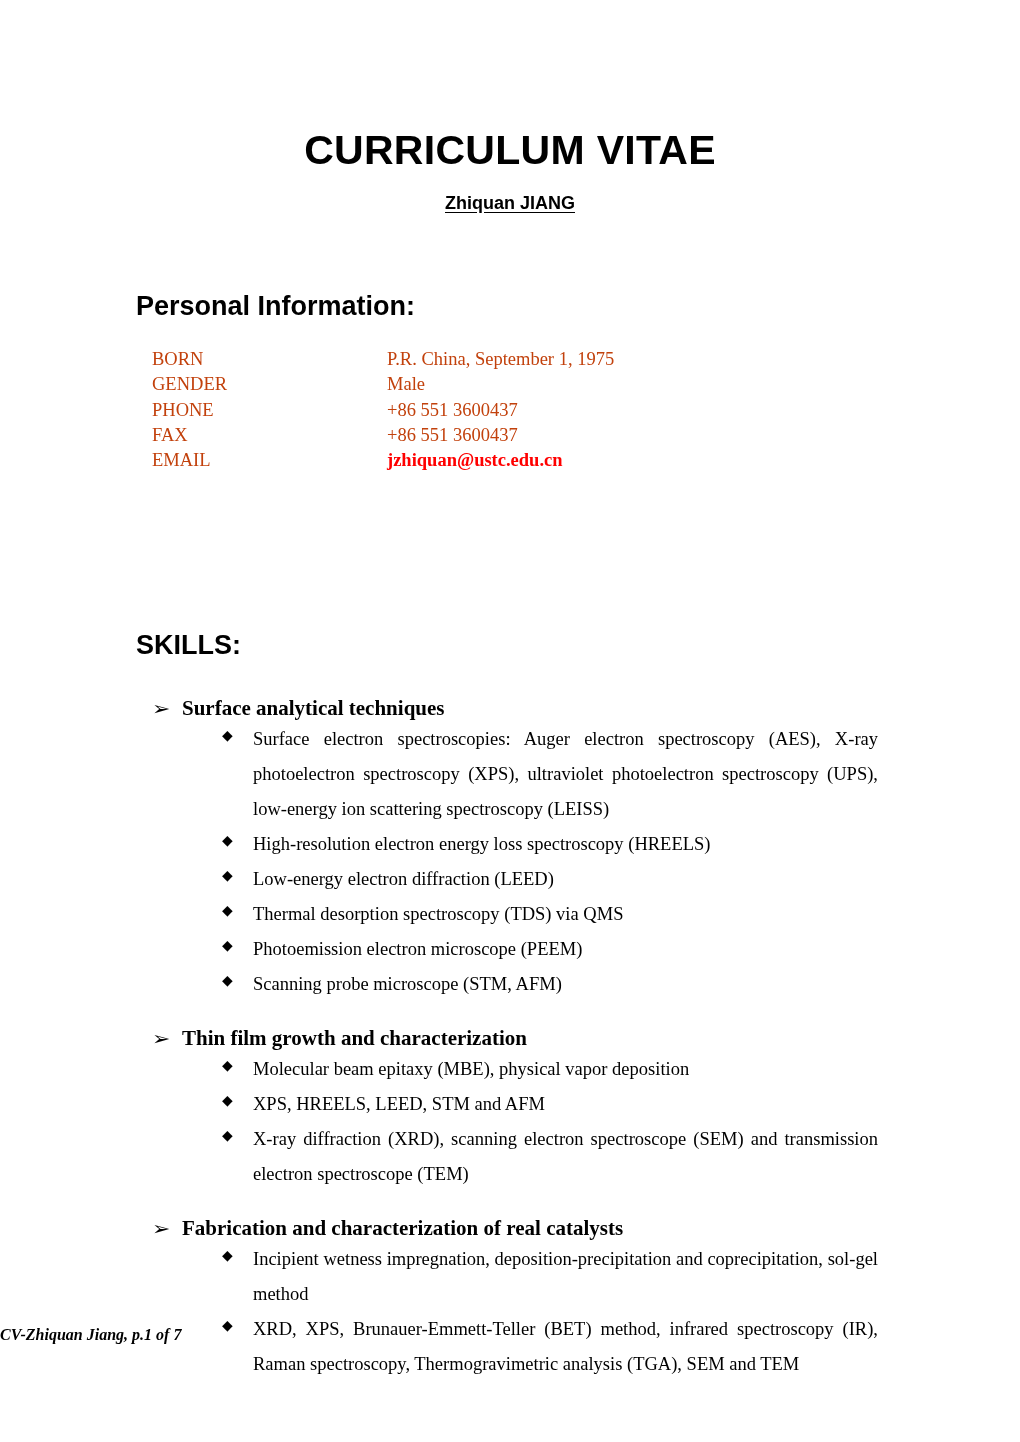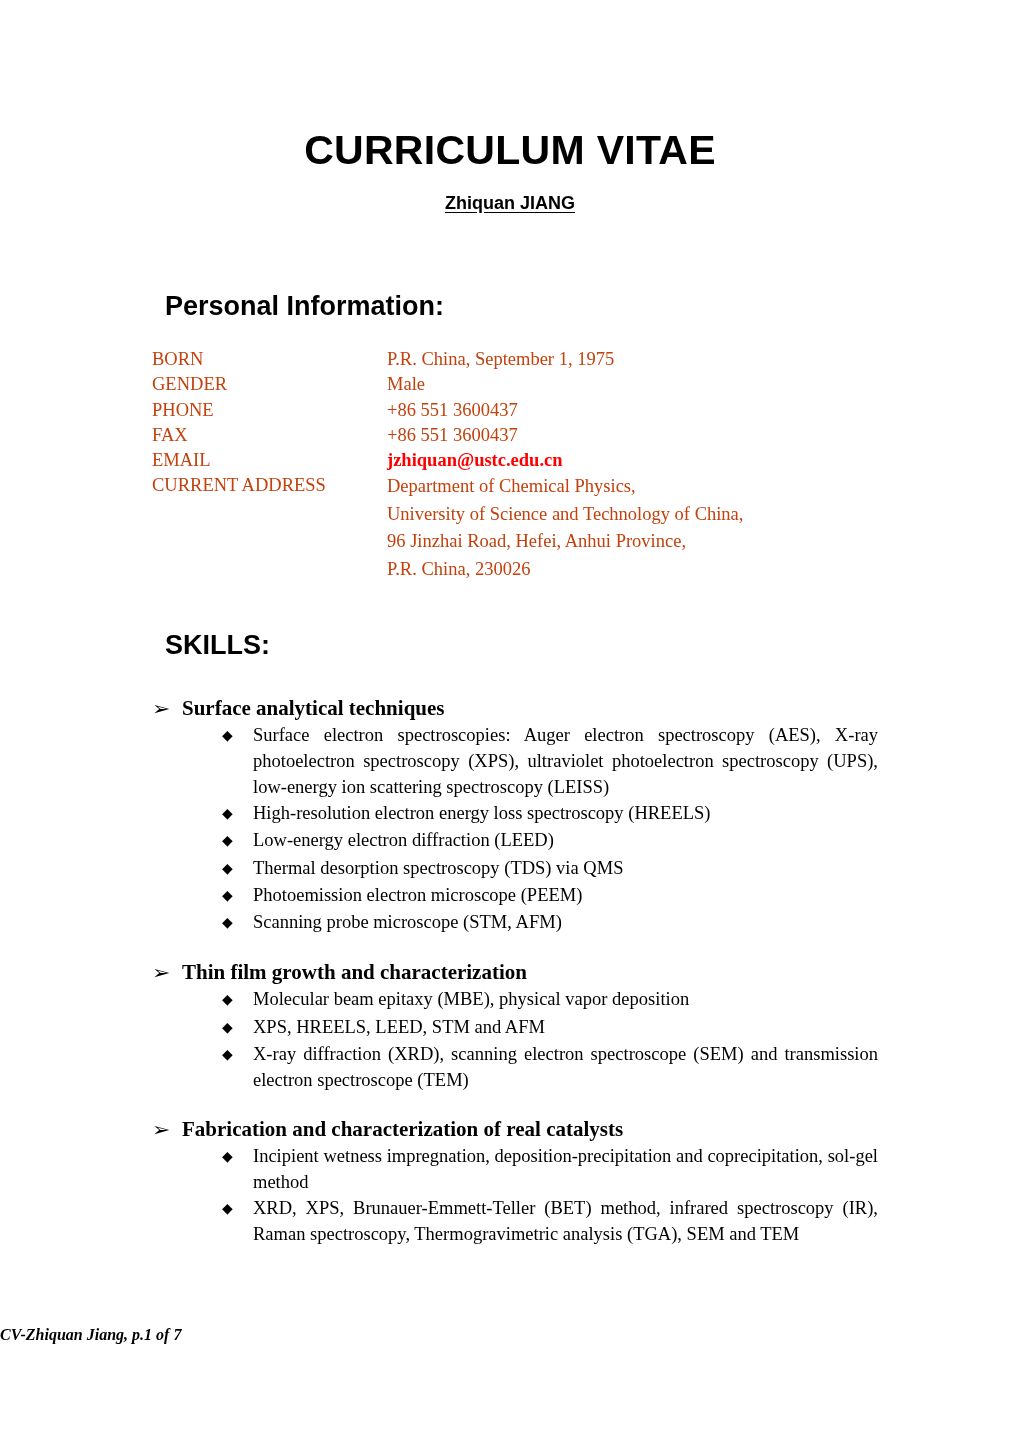--- a/index.html
+++ b/index.html
@@ -52,21 +52,21 @@
   }
 
   
   .section-heading {
     position: absolute;
     font-family: "Liberation Sans", "DejaVu Sans", sans-serif;
     font-weight: bold;
     font-size: 27px;
     line-height: 32px;
     color: #000;
-    left: 165px;
+    left: 136px;
   }
   #personal-heading { top: 290px; }
   #skills-heading   { top: 629px; }
 
   
   .info-table {
     position: absolute;
     left: 152px;
     top: 347px;
     width: 700px;
@@ -139,21 +139,21 @@
     font-family: "DejaVu Sans", sans-serif;
     font-size: 14px;
     line-height: 27.3px;
     flex: 0 0 31px;
     width: 31px;
     color: #000;
   }
   .bullet-item .bullet-text {
     font-family: "Liberation Serif", "DejaVu Serif", serif;
     font-size: 18.5px;
-    line-height: 26px;
+    line-height: 35px;
     text-align: justify;
     text-justify: inter-word;
     color: #000;
     flex: 1 1 auto;
   }
 
   .gap-after-group { height: 22px; }
 
   
   .footer {
@@ -196,29 +196,20 @@
         <td class="label">PHONE</td>
         <td class="value">+86 551 3600437</td>
       </tr>
       <tr>
         <td class="label">FAX</td>
         <td class="value">+86 551 3600437</td>
       </tr>
       <tr>
         <td class="label">EMAIL</td>
         <td class="value email">jzhiquan@ustc.edu.cn</td>
-      </tr>
-      <tr>
-        <td class="label">CURRENT ADDRESS</td>
-        <td class="value">
-          <span class="addr-line">Department of Chemical Physics,</span>
-          <span class="addr-line">University of Science and Technology of China,</span>
-          <span class="addr-line">96 Jinzhai Road, Hefei, Anhui Province,</span>
-          <span class="addr-line">P.R. China, 230026</span>
-        </td>
       </tr>
     </tbody>
   </table>
 
   <div class="section-heading" id="skills-heading">SKILLS:</div>
 
   <div class="skills-body">
 
     <div class="skill-group">
       <div class="group-heading">

